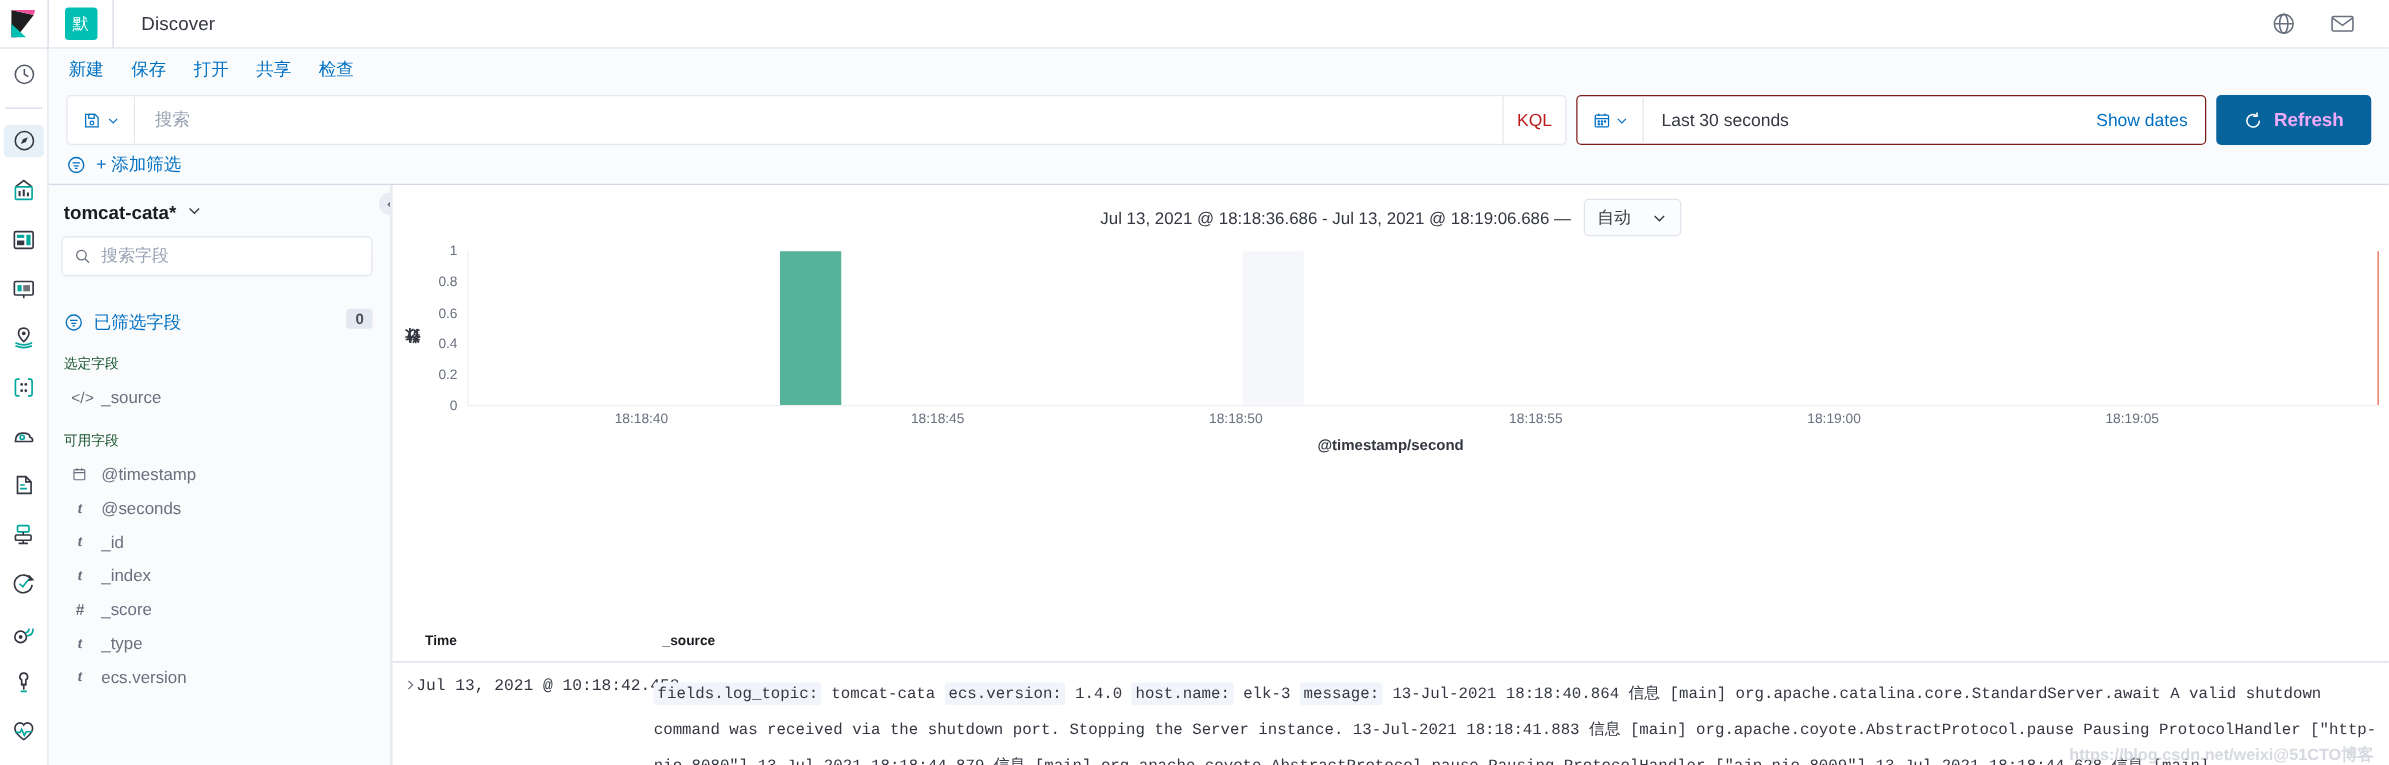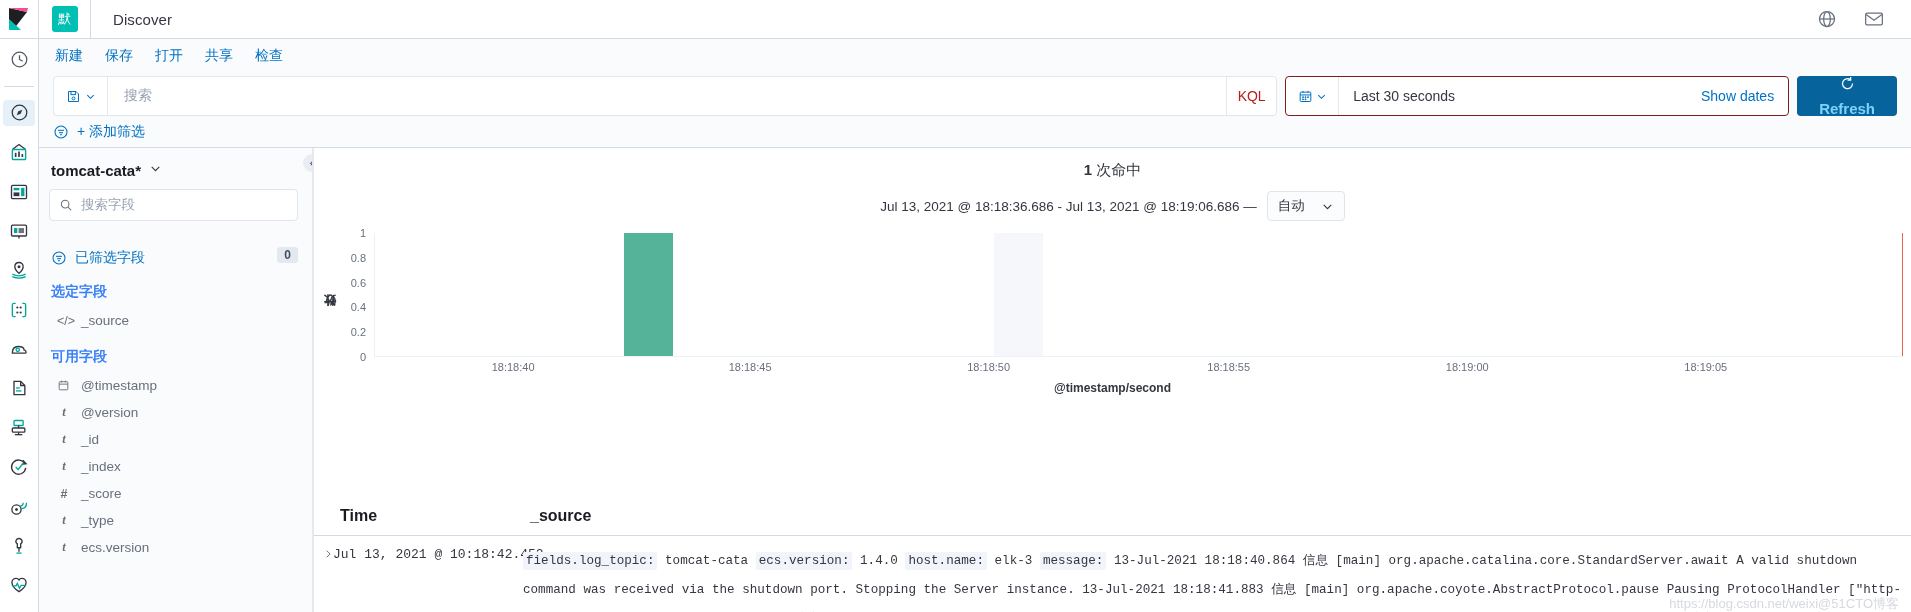--- a/index.html
+++ b/index.html
@@ -94,25 +94,24 @@
     border-right: 1px solid #e3e7ee; color: #0071c2;
   }
   .qb-range {
     flex: 1 1 auto; display: flex; align-items: center; padding-left: 14px;
     color: #343741; font-size: 14px;
   }
   .qb-showdates {
     display: flex; align-items: center; padding: 0 14px; color: #0071c2; font-size: 14px;
   }
   .qb-refresh {
-    height: 40px; background: #07639c; color: #7dd3fc; border: none; border-radius: 4px;
-    padding: 0 22px; display: flex; align-items: center; gap: 9px;
+    height: 40px; background: #07639c; color: #f0abfc; border: none; border-radius: 4px;
+    padding: 11px 22px; display: flex; align-items: center; gap: 9px;
     font-size: 15px; font-weight: bold; font-family: "Liberation Sans", sans-serif;
     cursor: pointer;
-    flex-direction: column;
   }
 
   
   .filterbar {
     background: #fafbfd; height: 32px; display: flex; align-items: center;
     padding-left: 14px; gap: 8px; font-size: 14px;
     border-bottom: 1px solid #d3dae6;
   }
   .filterbar .addfilter { color: #0071c2; }
 
@@ -133,21 +132,21 @@
   }
   .filtered-fields {
     display: flex; align-items: center; gap: 8px; color: #0071c2; font-size: 14px;
     padding: 2px 0 2px 2px; position: relative;
   }
   .count-badge {
     position: absolute; right: 0; top: 0px; background: #e4e8f0; color: #45505f;
     border-radius: 3px; font-size: 12px; padding: 1px 7px; font-weight: bold;
   }
   .sb-section-title {
-    font-weight: bold; font-size: 14px; color: #3b82f6; margin: 14px 0 6px 2px;
+    font-weight: normal; font-size: 11px; color: #14532d; margin: 14px 0 6px 2px;
   }
   .field-item {
     display: flex; align-items: center; gap: 10px; padding: 6px 0 6px 8px;
     color: #69707d; font-size: 13.5px;
   }
   .field-type {
     width: 14px; text-align: center; color: #69707d; font-size: 12.5px; flex: 0 0 14px;
   }
   .field-type.t { font-style: italic; font-weight: bold; font-family: "Liberation Serif", serif; }
 
@@ -208,21 +207,21 @@
     white-space: nowrap;
   }
   .xlabel {
     position: absolute; left: 0; right: 0; top: 148px; text-align: center;
     font-size: 12px; font-weight: bold; color: #343741;
   }
 
   
   .doc-table { position: absolute; left: 0; right: 0; top: 355px; bottom: 0; }
   .dt-head {
-    display: flex; font-size: 16px; font-weight: bold; color: #1a1c21;
+    display: flex; font-size: 11px; font-weight: bold; color: #1a1c21;
     border-bottom: 1px solid #d3dae6; padding: 4px 0 10px 0;
   }
   .dt-head .c-caret { width: 26px; }
   .dt-head .c-time { width: 190px; }
   .dt-row { display: flex; padding-top: 11px; }
   .dt-row .c-caret {
     width: 26px; padding-left: 9px; color: #69707d; font-size: 12px; padding-top: 2px;
   }
   .dt-row .c-time {
     width: 190px; font-family: "Liberation Mono", monospace; font-size: 13px;
@@ -230,21 +229,21 @@
   }
   .dt-row .c-src {
     flex: 1 1 auto; font-family: "Liberation Mono", monospace; font-size: 12.6px;
     line-height: 29px; color: #343741; padding-right: 10px;
     word-break: break-word;
   }
   .fk { background: #f1f4fa; border-radius: 2px; padding: 2px 3px; color: #343741; }
 
   .watermark {
     position: absolute; right: 12px; bottom: 4px; color: #d6d9e0; font-size: 13px;
-    font-family: "Liberation Sans", sans-serif; pointer-events: none;
+    font-family: "Liberation Sans", sans-serif; pointer-events: none; font-weight: bold;
   }
   svg { display: block; }
 </style>
 </head>
 <body>
 
 <div class="topbar">
   <div class="logo-cell">
     <svg width="20" height="22" viewBox="0 0 20 22">
       <path d="M0 0 L0 22 L4 22 L18 4 Z" fill="#1f1f21"></path>
@@ -499,21 +498,21 @@
             <rect x="4" y="5" width="16" height="15" rx="1.5"></rect>
             <line x1="4" y1="9.5" x2="20" y2="9.5"></line>
             <line x1="8.5" y1="3" x2="8.5" y2="6.5"></line>
             <line x1="15.5" y1="3" x2="15.5" y2="6.5"></line>
           </svg>
         </span>
         <span>@timestamp</span>
       </div>
       <div class="field-item">
         <span class="field-type t">t</span>
-        <span>@version</span>
+        <span>@seconds</span>
       </div>
       <div class="field-item">
         <span class="field-type t">t</span>
         <span>_id</span>
       </div>
       <div class="field-item">
         <span class="field-type t">t</span>
         <span>_index</span>
       </div>
       <div class="field-item">
@@ -530,24 +529,20 @@
       </div>
 
       <div class="collapse-handle">
         <svg width="9" height="9" viewBox="0 0 24 24" fill="none" stroke="#5a6675" stroke-width="3">
           <path d="M15 4 L7 12 L15 20"></path>
         </svg>
       </div>
     </div>
 
     <div class="docs">
-      <div class="hits">
-        <b>1</b>
-        <span>次命中</span>
-      </div>
       <div class="chart-head">
         <span>Jul 13, 2021 @ 18:18:36.686 - Jul 13, 2021 @ 18:19:06.686 —</span>
         <span class="interval-select">
           <span>自动</span>
           <span>
             <svg width="13" height="13" viewBox="0 0 24 24" fill="none" stroke="#343741" stroke-width="2">
               <path d="M5 9 L12 16 L19 9"></path>
             </svg>
           </span>
         </span>

